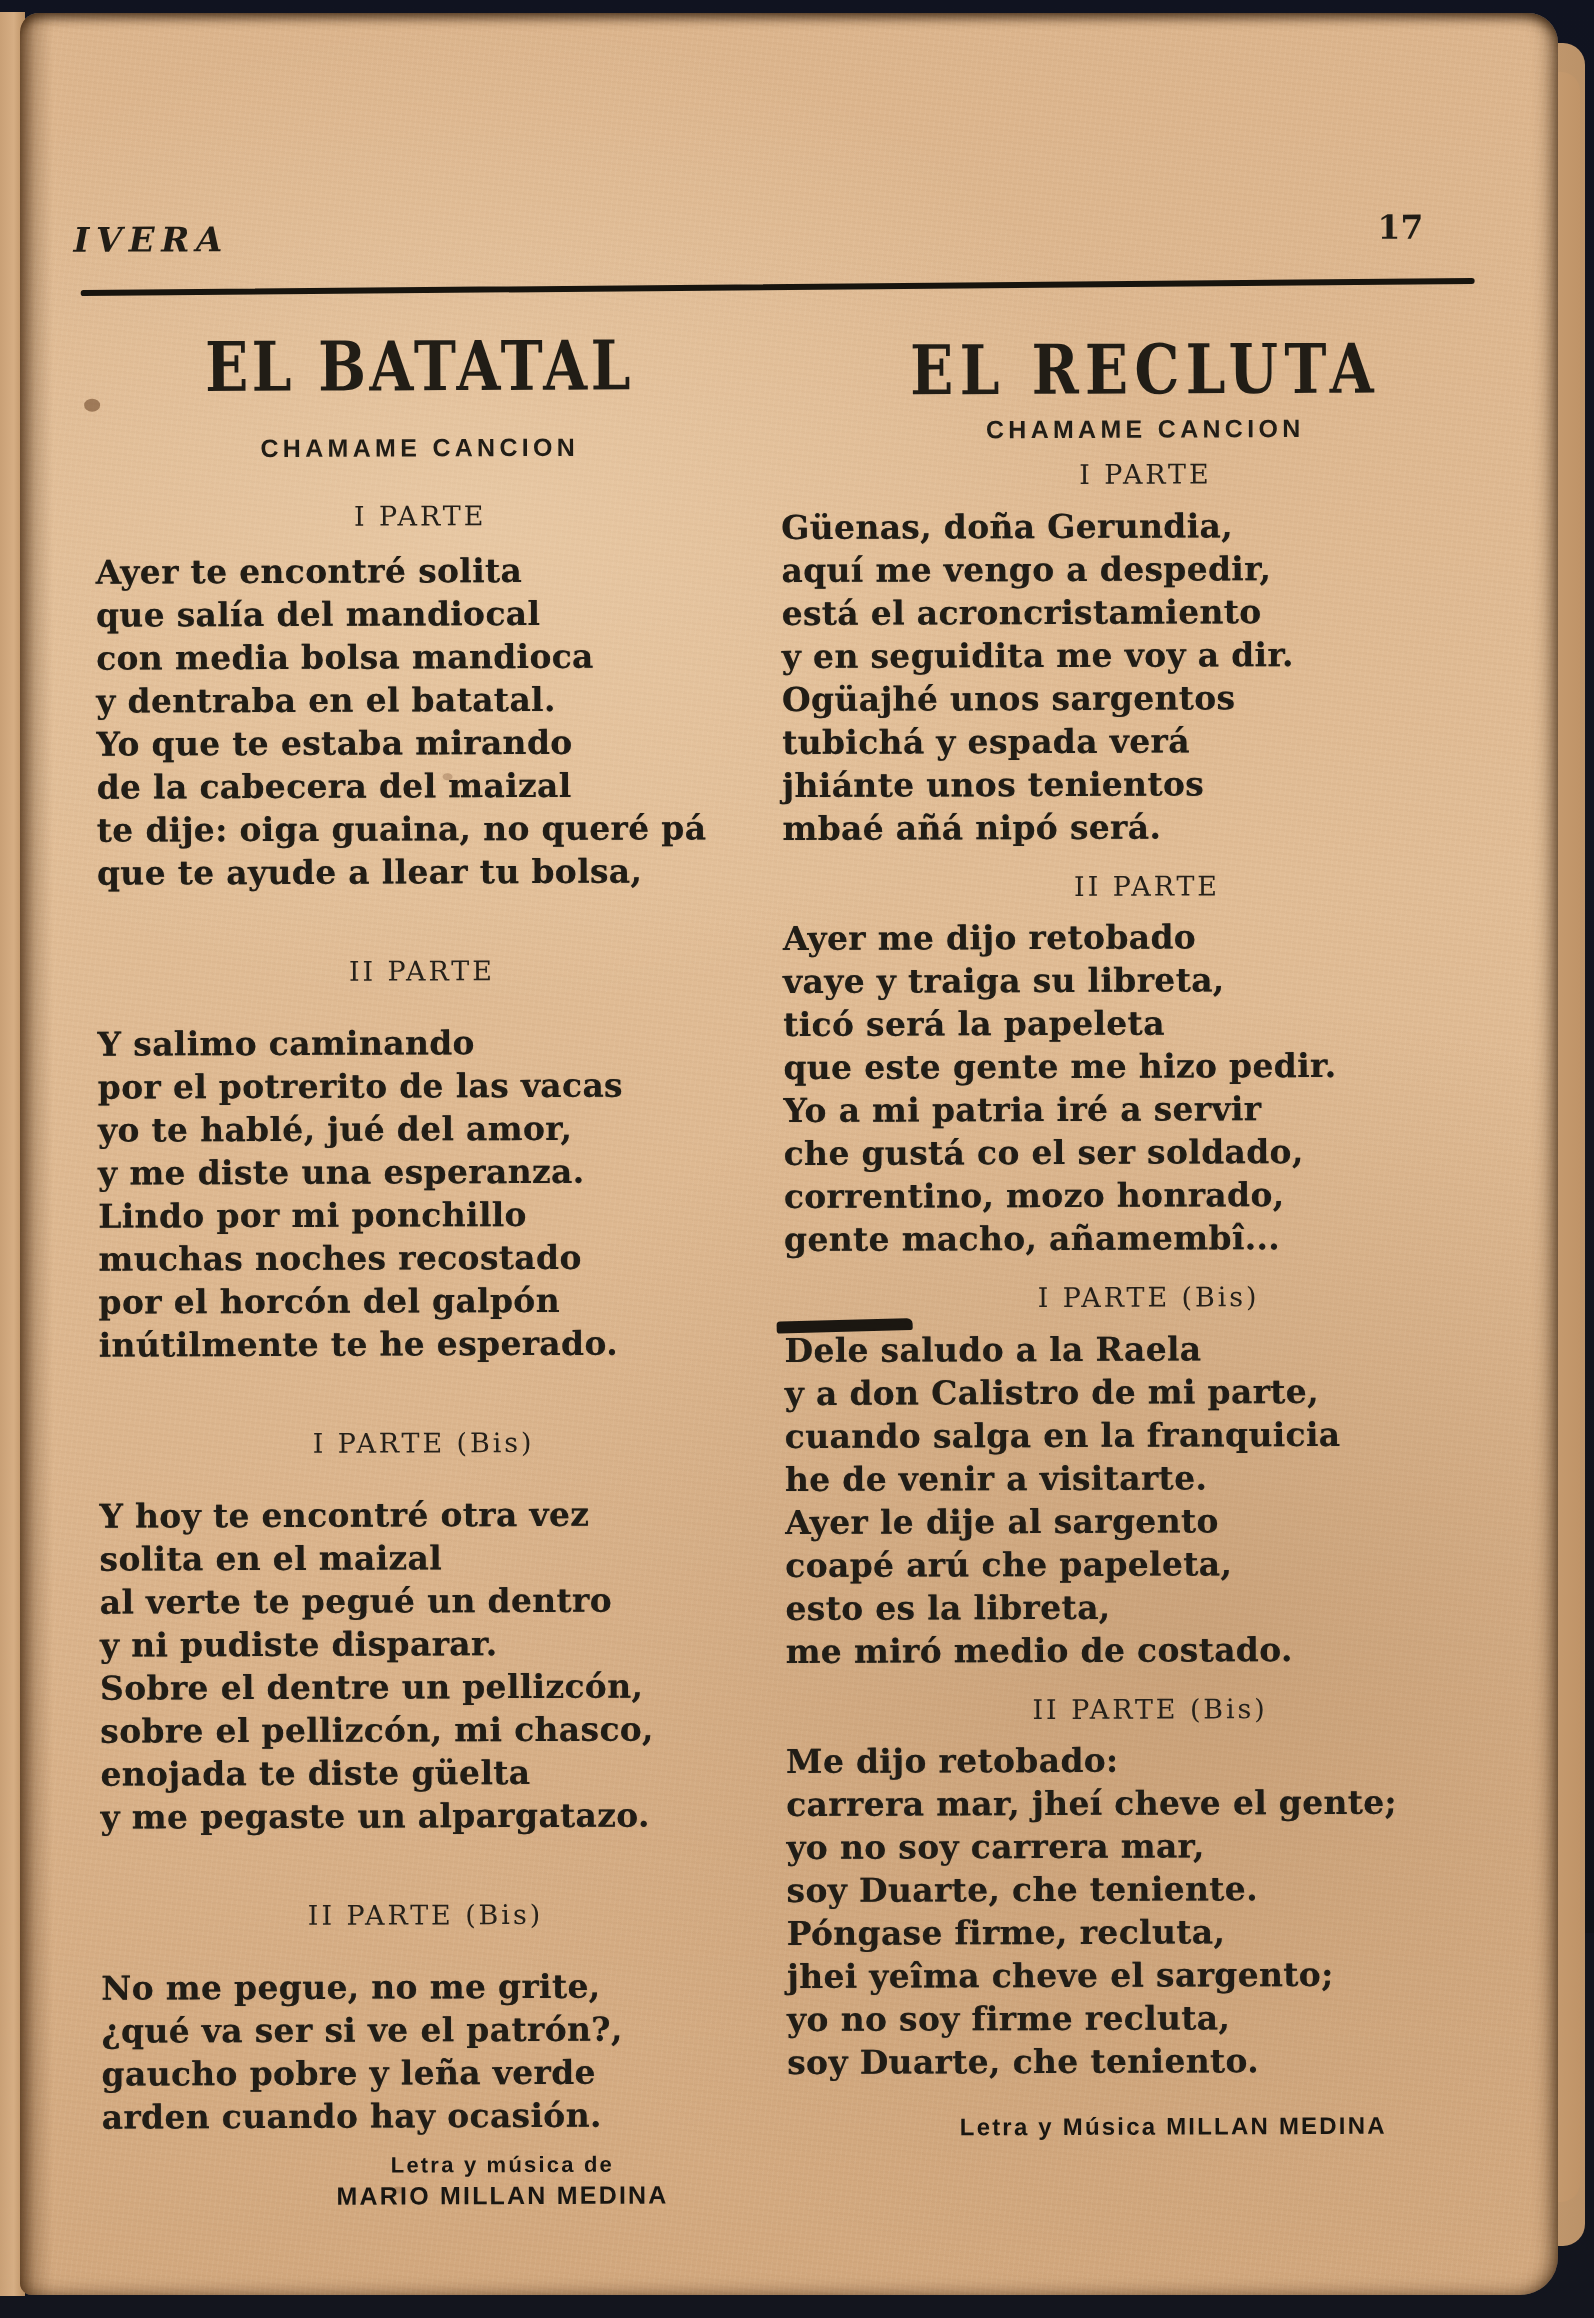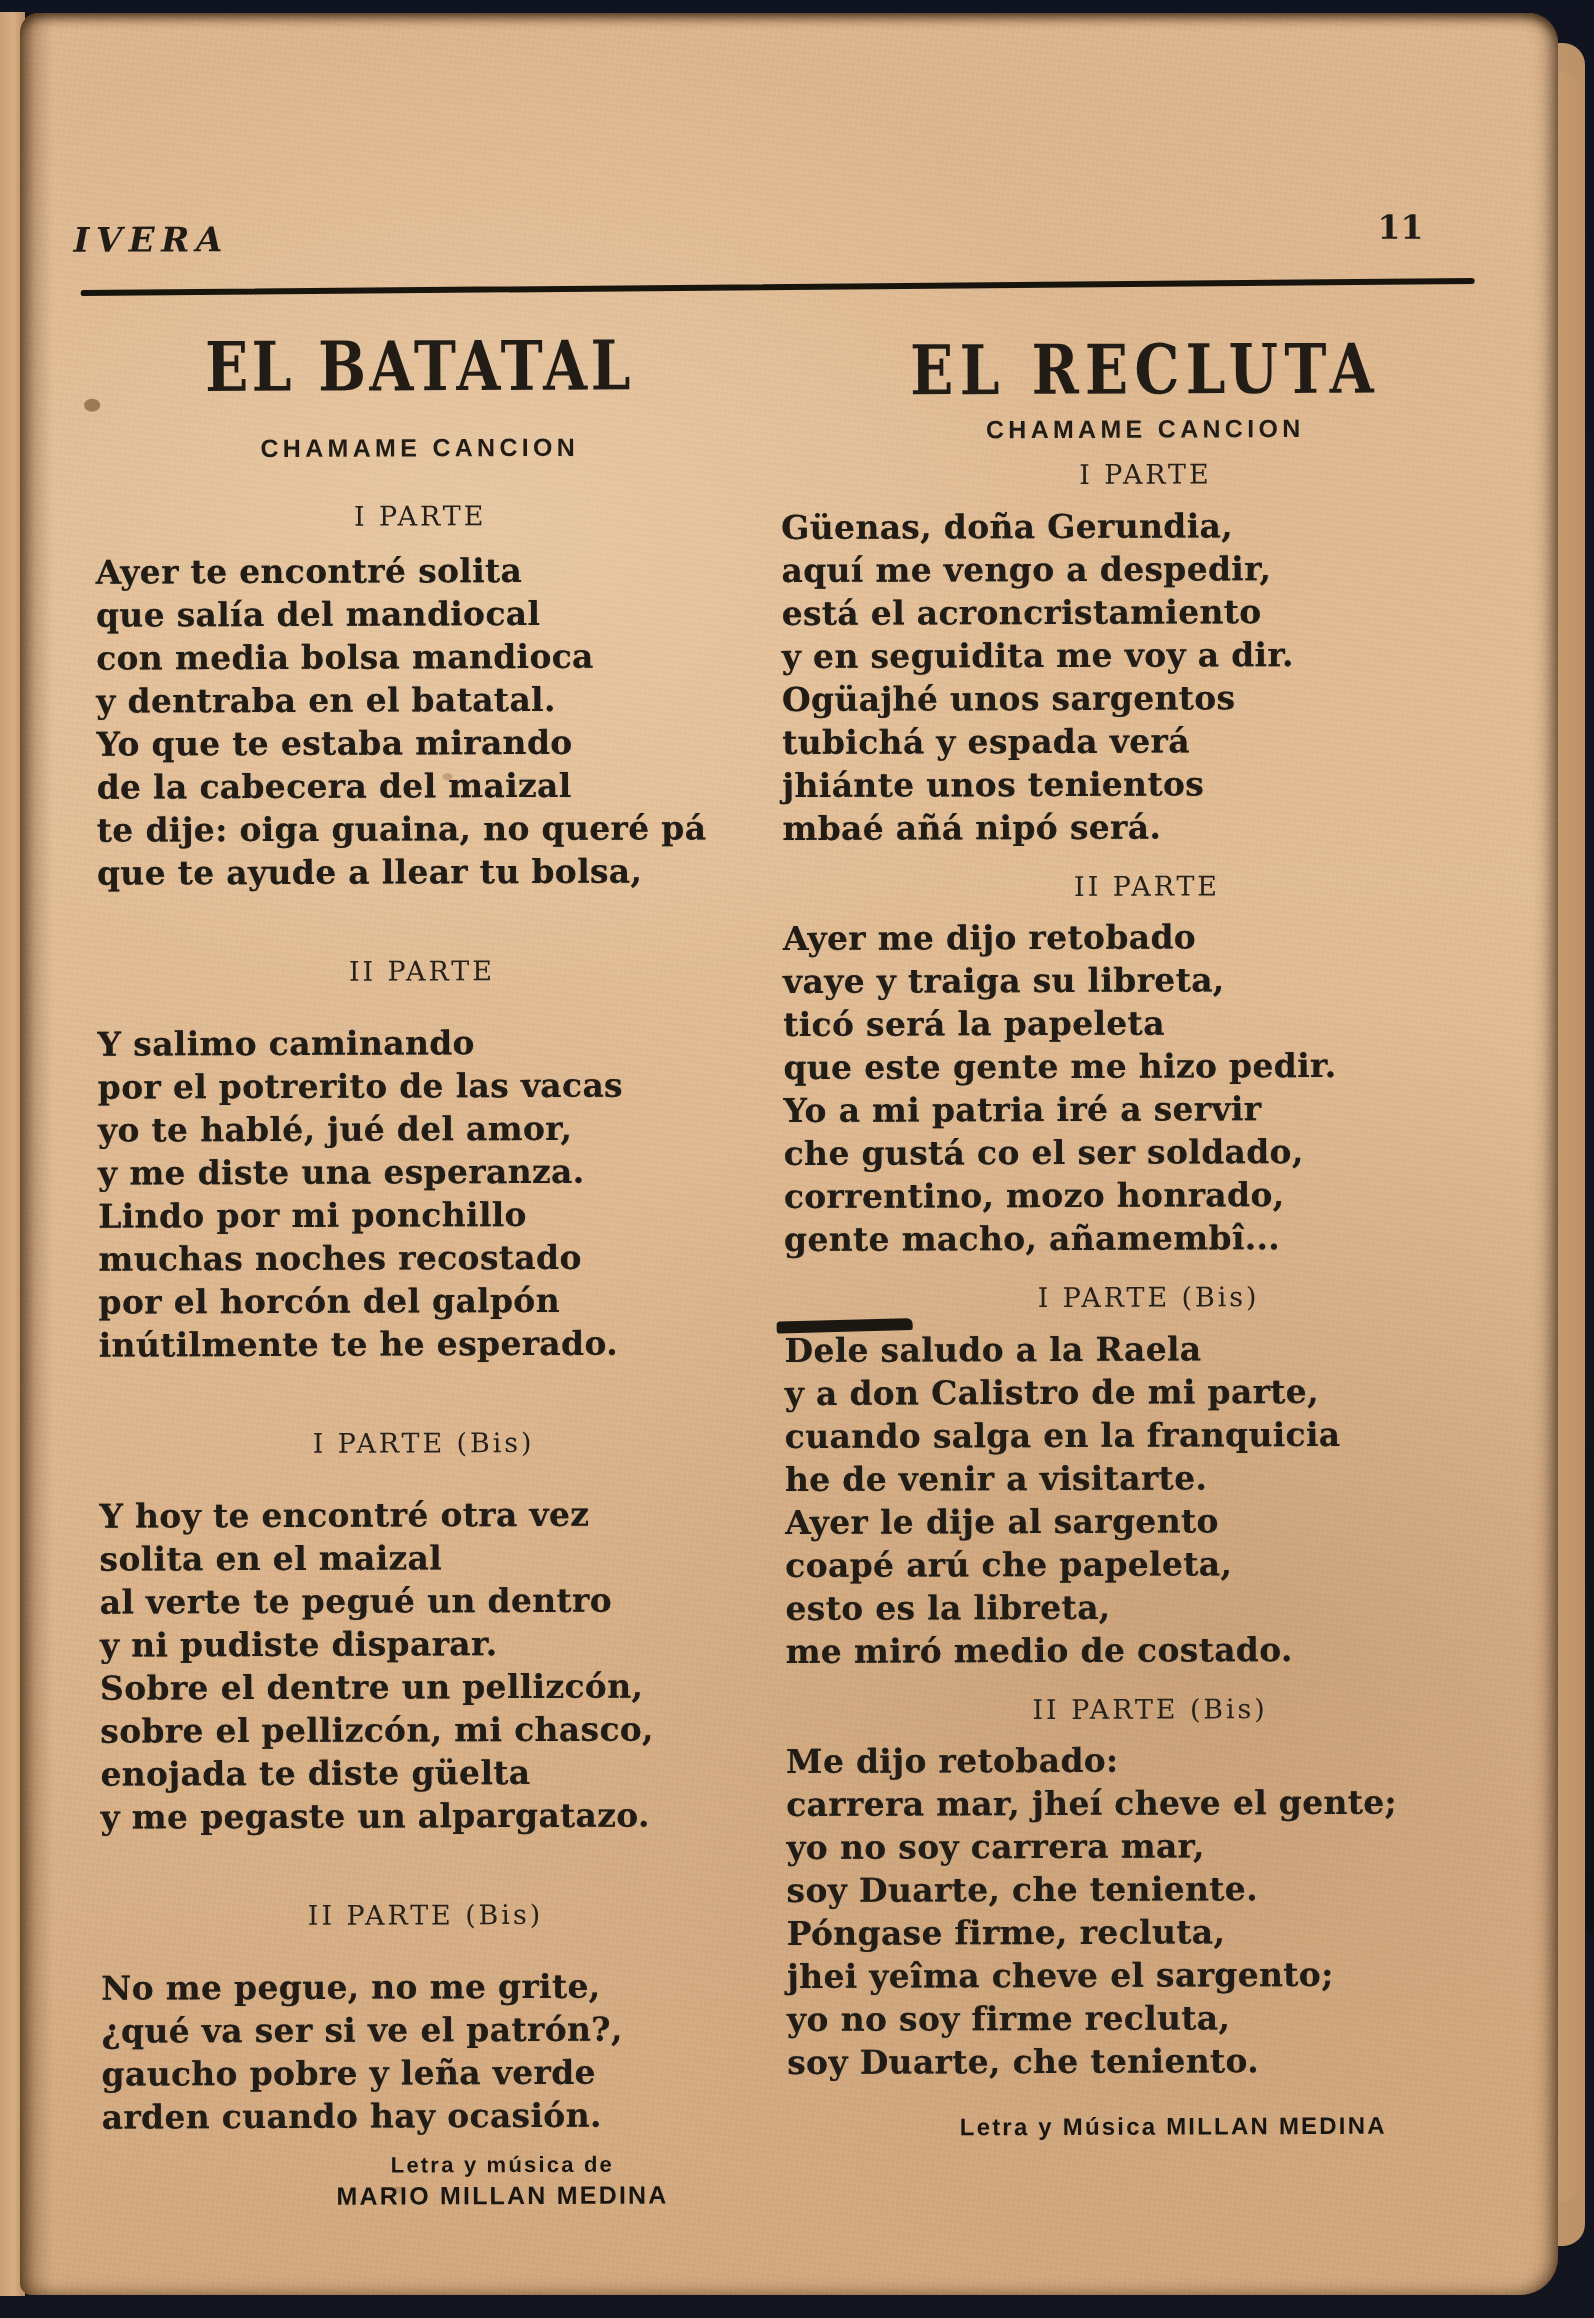--- a/index.html
+++ b/index.html
@@ -77,21 +77,21 @@
 
 <div class="stage">
   <div class="prev-page"></div>
   <div class="stack-1"></div>
   <div class="stack-2"></div>
 
   <div class="page">
     <div class="content">
 
       <div class="running-title">IVERA</div>
-      <div class="page-number">11</div>
+      <div class="page-number">17</div>
       <div class="rule"></div>
 
       <div class="speck" style="left:67px;top:383px;width:16px;height:13px;"></div>
       <div class="speck" style="left:424px;top:759px;width:10px;height:7.2px;opacity:.5;"></div>
       <div class="speck" style="left:370px;top:2172px;width:8.7px;height:6.5px;opacity:.45;"></div>
 
       <div class="col col-left">
         <div class="song-title">EL BATATAL</div>
         <div class="genre">CHAMAME CANCION</div>
 

